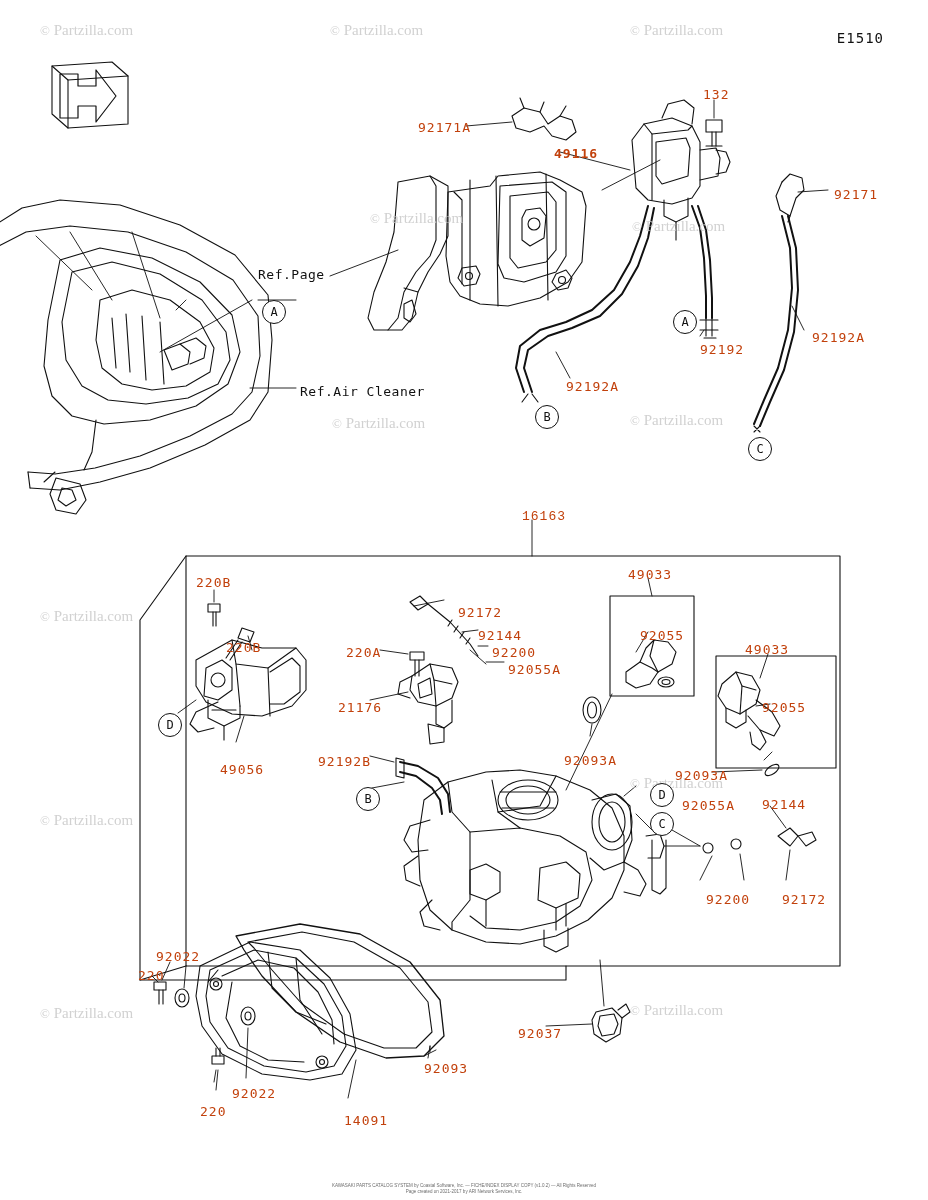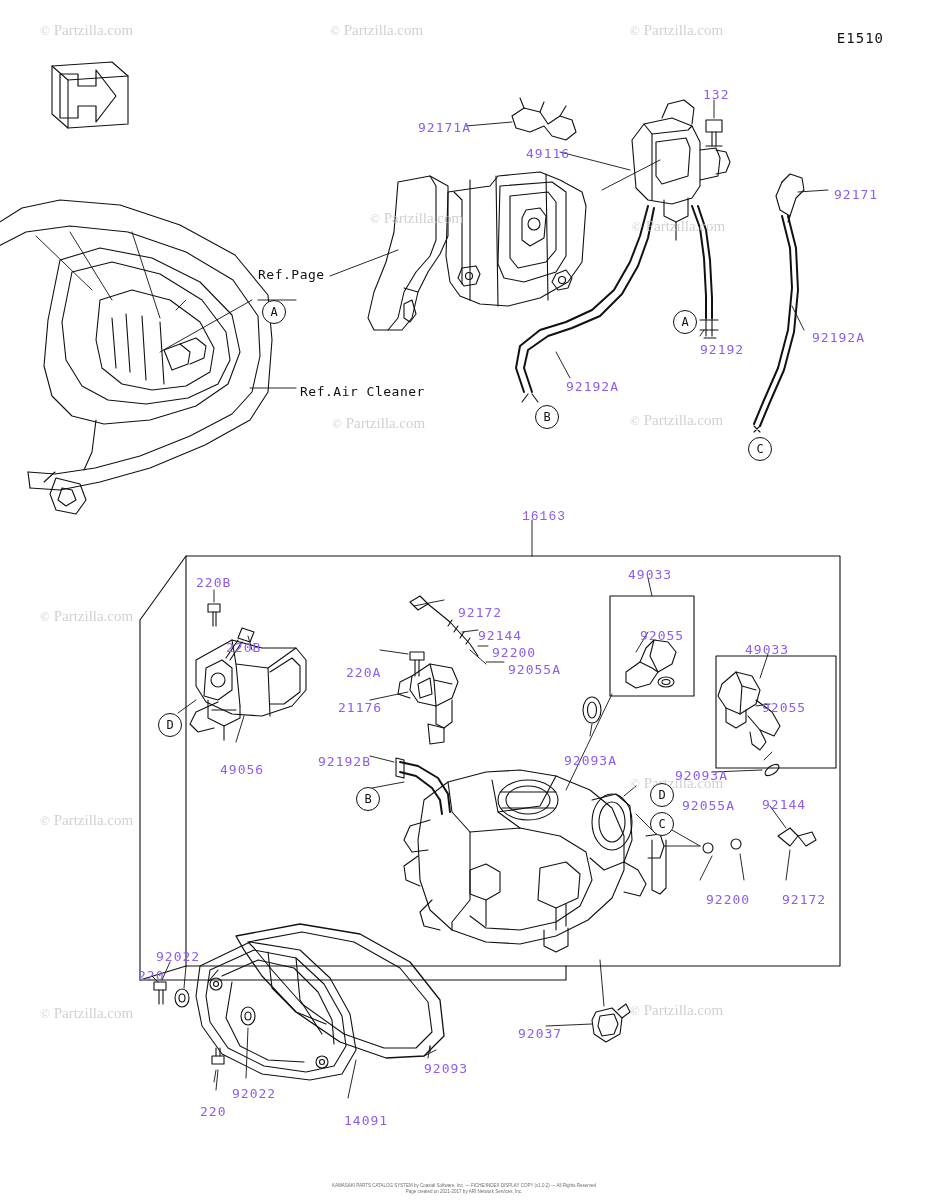--- a/index.html
+++ b/index.html
@@ -1,21 +1,21 @@
 <!DOCTYPE html>
 <html><head>
 <meta charset="utf-8">
 <style>
   html,body{margin:0;padding:0;background:#ffffff;}
   body{width:928px;height:1200px;position:relative;overflow:hidden;
        font-family:"DejaVu Sans Mono", monospace;color:#111;}
   .diagram{position:absolute;inset:0;}
   svg.art{position:absolute;top:0;left:0;width:928px;height:1200px;}
   .lbl{position:absolute;font-size:13px;letter-spacing:.5px;color:#111;white-space:nowrap;}
-  .code{position:absolute;font-size:13px;letter-spacing:1px;color:#8b5cf6;white-space:nowrap;}
+  .code{position:absolute;font-size:13px;letter-spacing:1px;color:#c2410c;white-space:nowrap;}
   .wm{position:absolute;color:#c9c9c9;font-family:"Liberation Serif",serif;font-size:15px;
       white-space:nowrap;opacity:.85;}
   .wm .c{font-size:13px;}
   .footer{position:absolute;left:0;right:0;bottom:4px;text-align:center;
           font-family:"Liberation Sans",sans-serif;font-size:4.5px;color:#6d6d6d;line-height:1.5;}
   .circ{position:absolute;width:22px;height:22px;border:1.3px solid #111;border-radius:50%;
         font-size:12px;display:flex;align-items:center;justify-content:center;background:#fff;}
   .topright{position:absolute;right:44px;top:30px;font-size:14px;letter-spacing:1px;}
 </style>
 </head>
@@ -304,36 +304,36 @@
       <div class="wm" style="left: 40px; top: 608px;"><span class="c">©</span> Partzilla.com</div>
       <div class="wm" style="left: 630px; top: 775px;"><span class="c">©</span> Partzilla.com</div>
       <div class="wm" style="left: 40px; top: 812px;"><span class="c">©</span> Partzilla.com</div>
       <div class="wm" style="left: 40px; top: 1005px;"><span class="c">©</span> Partzilla.com</div>
       <div class="wm" style="left: 630px; top: 1002px;"><span class="c">©</span> Partzilla.com</div>
     </div>
 
   <div id="part-number-layer">
       <div class="code" style="left: 418px; top: 120px;">92171A</div>
       <div class="code" style="left: 703px; top: 87px;">132</div>
-      <div class="code" style="left: 526px; top: 146px;">49116</div>
+      <div class="code" style="left: 554px; top: 146px; font-weight: bold;">49116</div>
       <div class="code" style="left: 834px; top: 187px;">92171</div>
       <div class="code" style="left: 700px; top: 342px;">92192</div>
       <div class="code" style="left: 812px; top: 330px;">92192A</div>
       <div class="code" style="left: 566px; top: 379px;">92192A</div>
       <div class="code" style="left: 522px; top: 509px; font-family: Liberation Mono, monospace;">16163</div>
       <div class="code" style="left: 196px; top: 575px;">220B</div>
       <div class="code" style="left: 226px; top: 640px;">220B</div>
       <div class="code" style="left: 628px; top: 567px;">49033</div>
       <div class="code" style="left: 640px; top: 628px;">92055</div>
       <div class="code" style="left: 745px; top: 642px;">49033</div>
       <div class="code" style="left: 458px; top: 605px;">92172</div>
       <div class="code" style="left: 478px; top: 628px;">92144</div>
       <div class="code" style="left: 492px; top: 645px;">92200</div>
       <div class="code" style="left: 508px; top: 662px;">92055A</div>
-      <div class="code" style="left: 346px; top: 645px; margin-top: 20px;">220A</div>
+      <div class="code" style="left: 346px; top: 645px;">220A</div>
       <div class="code" style="left: 338px; top: 700px;">21176</div>
       <div class="code" style="left: 762px; top: 700px;">92055</div>
       <div class="code" style="left: 564px; top: 753px;">92093A</div>
       <div class="code" style="left: 675px; top: 768px;">92093A</div>
       <div class="code" style="left: 220px; top: 762px;">49056</div>
       <div class="code" style="left: 318px; top: 754px;">92192B</div>
       <div class="code" style="left: 682px; top: 798px;">92055A</div>
       <div class="code" style="left: 762px; top: 797px;">92144</div>
       <div class="code" style="left: 706px; top: 892px;">92200</div>
       <div class="code" style="left: 782px; top: 892px;">92172</div>

